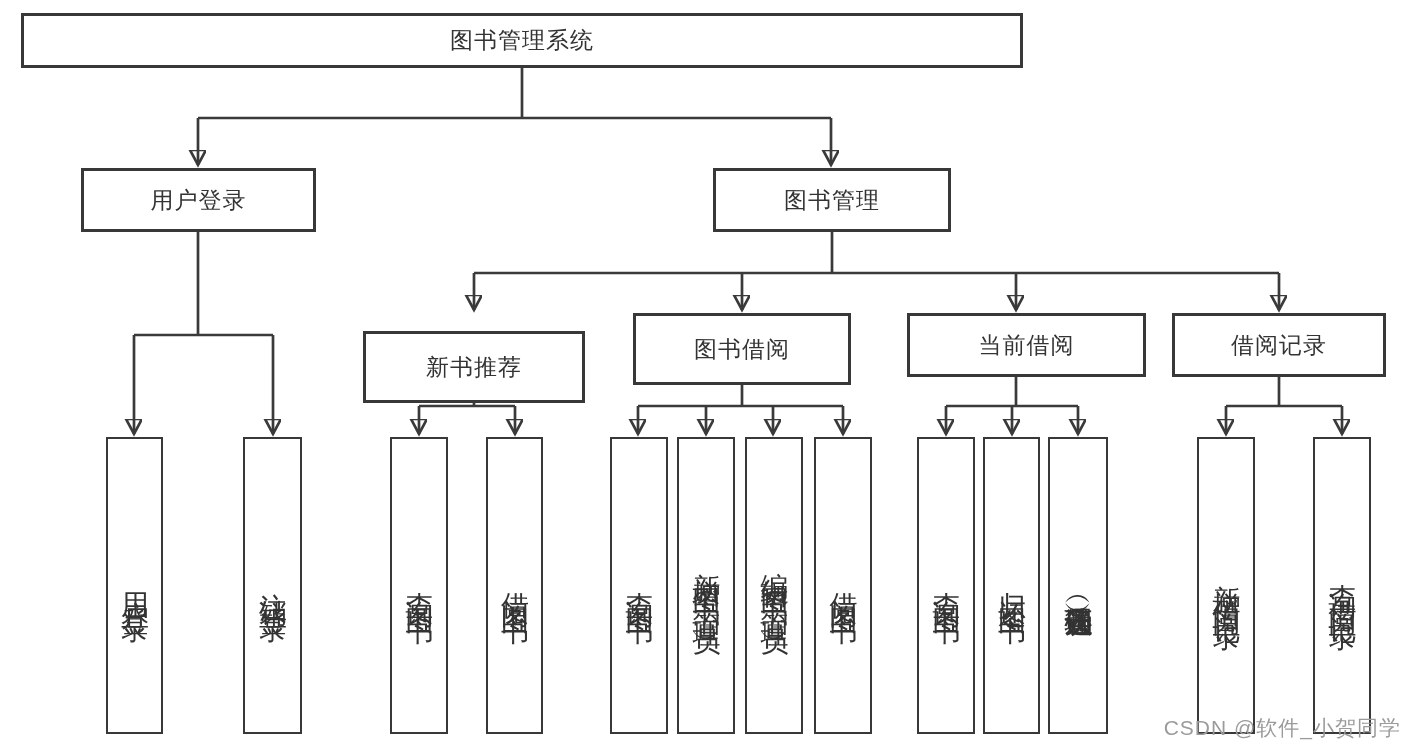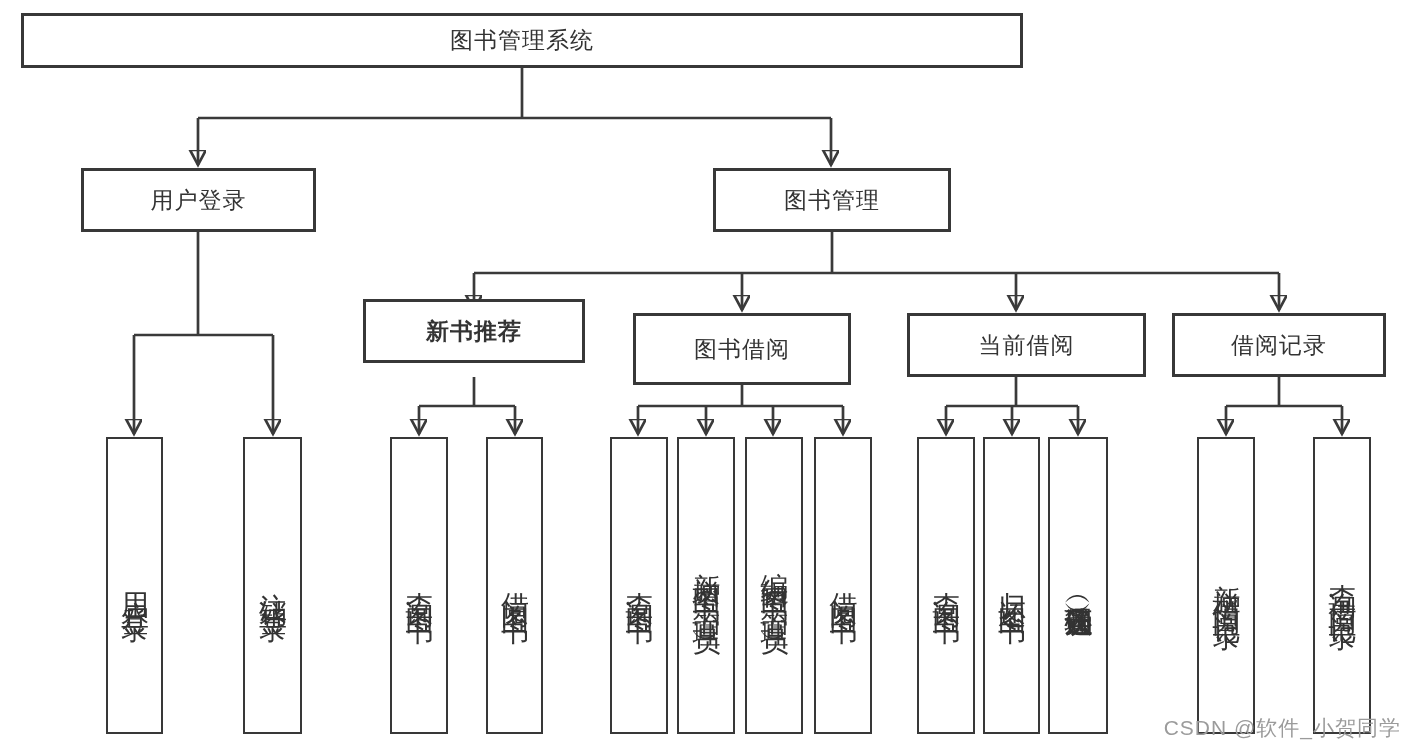--- a/index.html
+++ b/index.html
@@ -147,21 +147,21 @@
     <span>图书管理系统</span>
   </div>
 
   <div class="node" style="left:81px; top:168px; width:235px; height:64px;">
     <span>用户登录</span>
   </div>
   <div class="node" style="left:713px; top:168px; width:238px; height:64px;">
     <span>图书管理</span>
   </div>
 
-  <div class="node" style="left:363px; top:299px; width:222px; height:64px;font-weight:bold;">
+  <div class="node" style="left:363px; top:331px; width:222px; height:72px;">
     <span>新书推荐</span>
   </div>
   <div class="node" style="left:633px; top:313px; width:218px; height:72px;">
     <span>图书借阅</span>
   </div>
   <div class="node" style="left:907px; top:313px; width:239px; height:64px;text-align:right;">
     <span>当前借阅</span>
   </div>
   <div class="node" style="left:1172px; top:313px; width:214px; height:64px;">
     <span>借阅记录</span>

